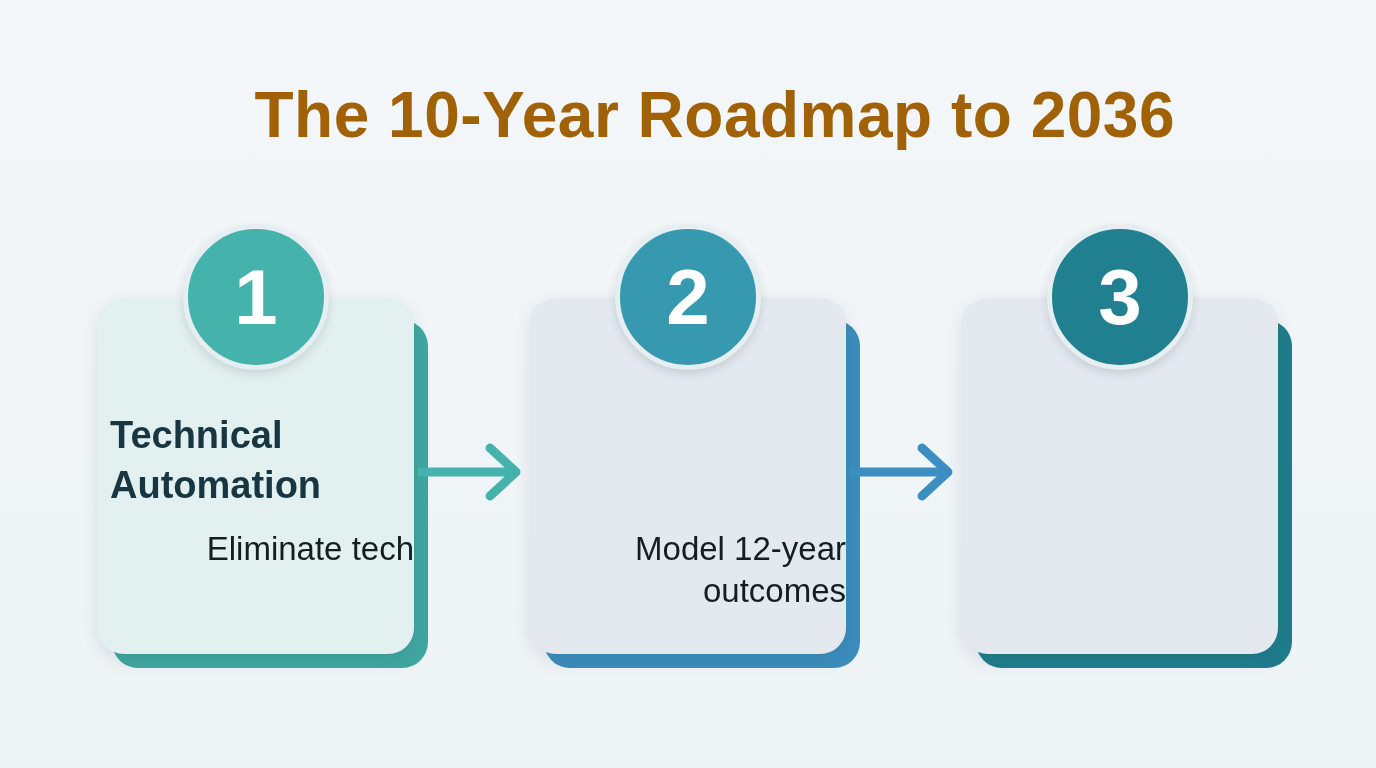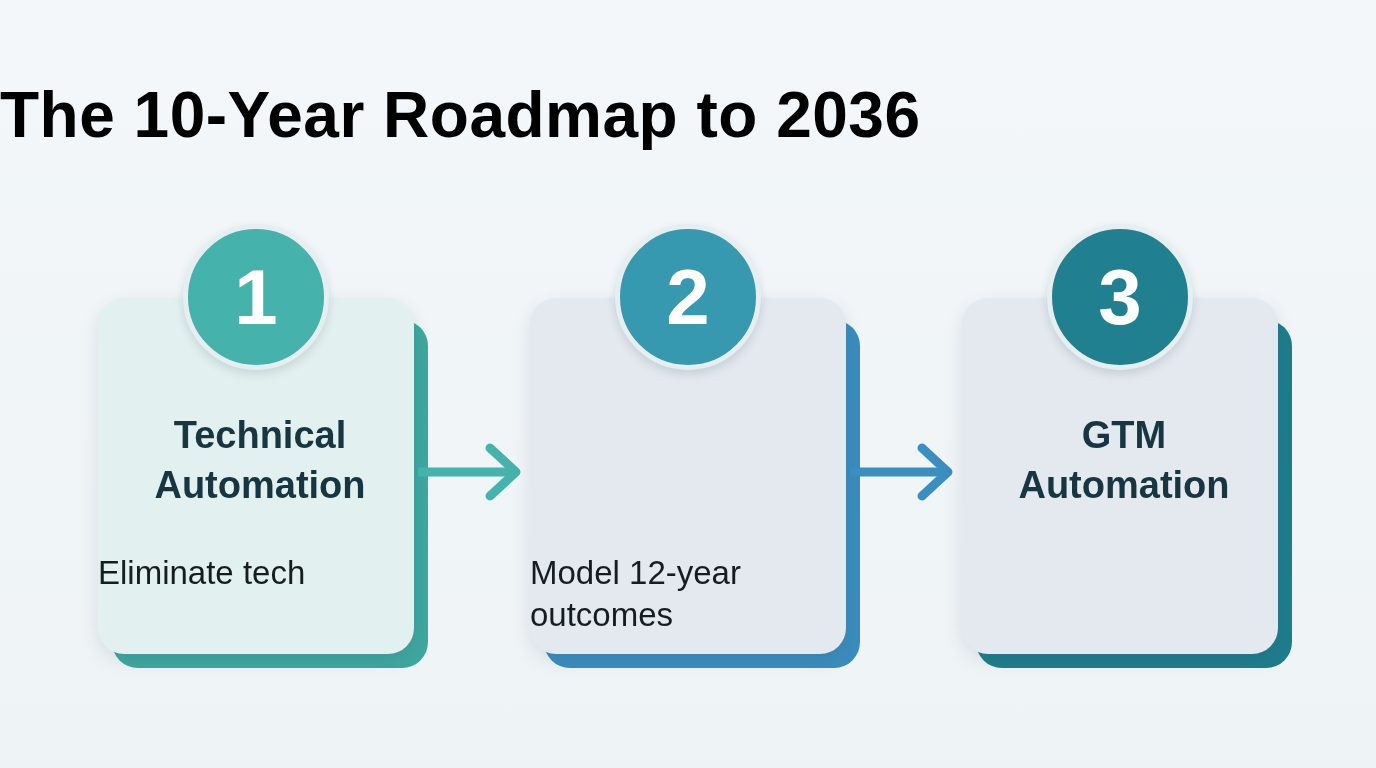--- a/index.html
+++ b/index.html
@@ -4,48 +4,48 @@
 <style>
   html, body { margin:0; padding:0; }
   body {
     width:1376px; height:768px; overflow:hidden;
     background: linear-gradient(180deg, #f3f7fa 0%, #eef3f6 100%);
     font-family: "Liberation Sans", sans-serif;
     position:relative;
   }
   .title {
     position:absolute; left:0; top:78px; width:1175px;
-    text-align:left; font-weight:bold; font-size:64px;
-    color:#000000; letter-spacing:0.5px;
+    text-align:right; font-weight:bold; font-size:64px;
+    color:#a16207; letter-spacing:0.5px;
   }
   .step { position:absolute; top:298px; width:316px; height:356px; }
   .plate {
     position:absolute; left:14px; top:22px; width:316px; height:348px;
     border-radius:26px;
   }
   .card {
     position:absolute; left:0; top:0; width:316px; height:356px;
     border-radius:26px;
     box-shadow: 0 6px 18px rgba(40,60,70,0.12);
   }
   .circle {
     position:absolute; left:50%; top:-74px; transform:translateX(-50%);
     width:146px; height:146px; border-radius:50%;
     border:5px solid #e6eef1; box-sizing:border-box;
     display:flex; align-items:center; justify-content:center;
     color:#ffffff; font-weight:bold; font-size:78px;
     box-shadow: 0 4px 10px rgba(30,60,70,0.15);
   }
   .heading {
-    position:absolute; left:4px; top:112px; width:316px; text-align:center;
+    position:absolute; left:12px; top:112px; width:316px; 
     font-weight:bold; font-size:38px; line-height:50px; color:#173642;
   }
   .desc {
-    position:absolute; left:0; top:230px; width:316px; text-align:left;
-    font-size:33px; line-height:42px; color:#161d20;margin-top:24px;
+    position:absolute; left:0; top:230px; width:316px; text-align:right;
+    font-size:33px; line-height:42px; color:#161d20;
   }
   .arrow { position:absolute; top:440px; width:110px; height:64px; }
 </style>
 </head>
 <body>
 
 <div class="title">The 10-Year Roadmap to 2036</div>
 
 <div class="step" style="left:98px;">
   <div class="plate" style="background:#3fa7a0;"></div>
@@ -79,18 +79,14 @@
 
 <svg class="arrow" style="left:850px;" viewBox="0 0 110 64">
   <line x1="0" y1="32" x2="96" y2="32" stroke="#3a8fc0" stroke-width="9" stroke-linecap="round"></line>
   <polyline points="72,8 98,32 72,56" fill="none" stroke="#3a8fc0" stroke-width="9" stroke-linecap="round" stroke-linejoin="round"></polyline>
 </svg>
 
 <div class="step" style="left:962px;">
   <div class="plate" style="background:#1f7d8c;"></div>
   <div class="card" style="background:#e4e9ef;">
     <div class="circle" style="background:#21808f;">3</div>
-    <div class="heading">
-      <div>GTM</div>
-      <div>Automation</div>
-    </div>
   </div>
 </div>
 
 </body></html>

